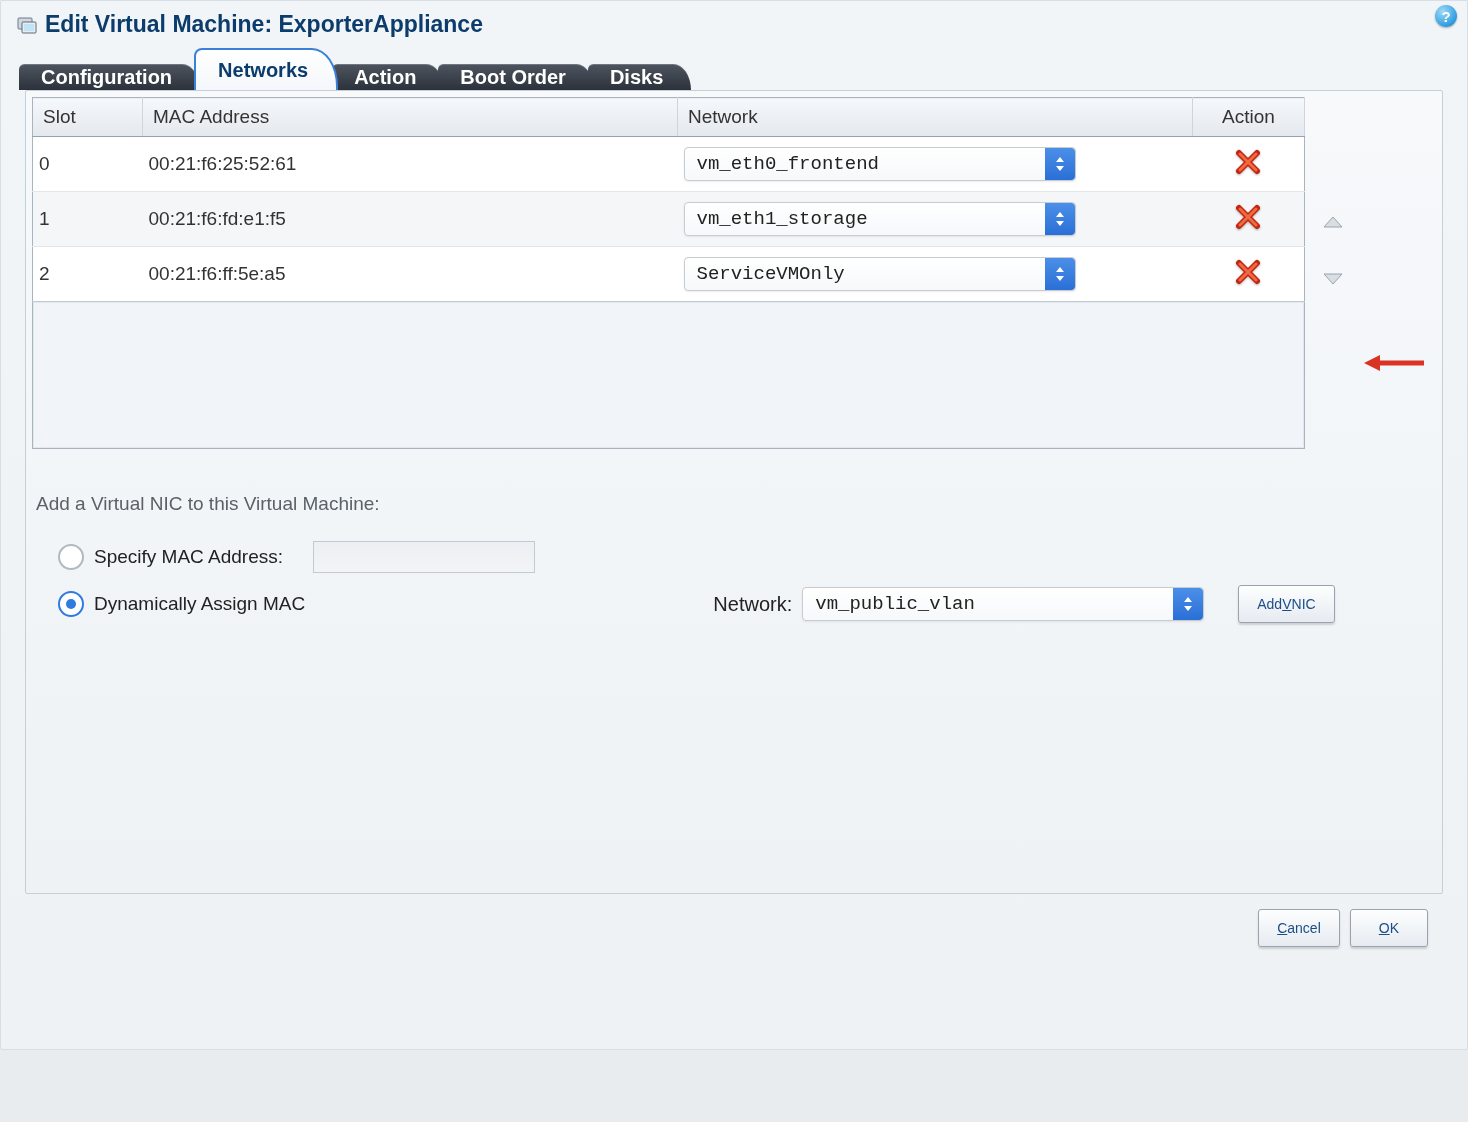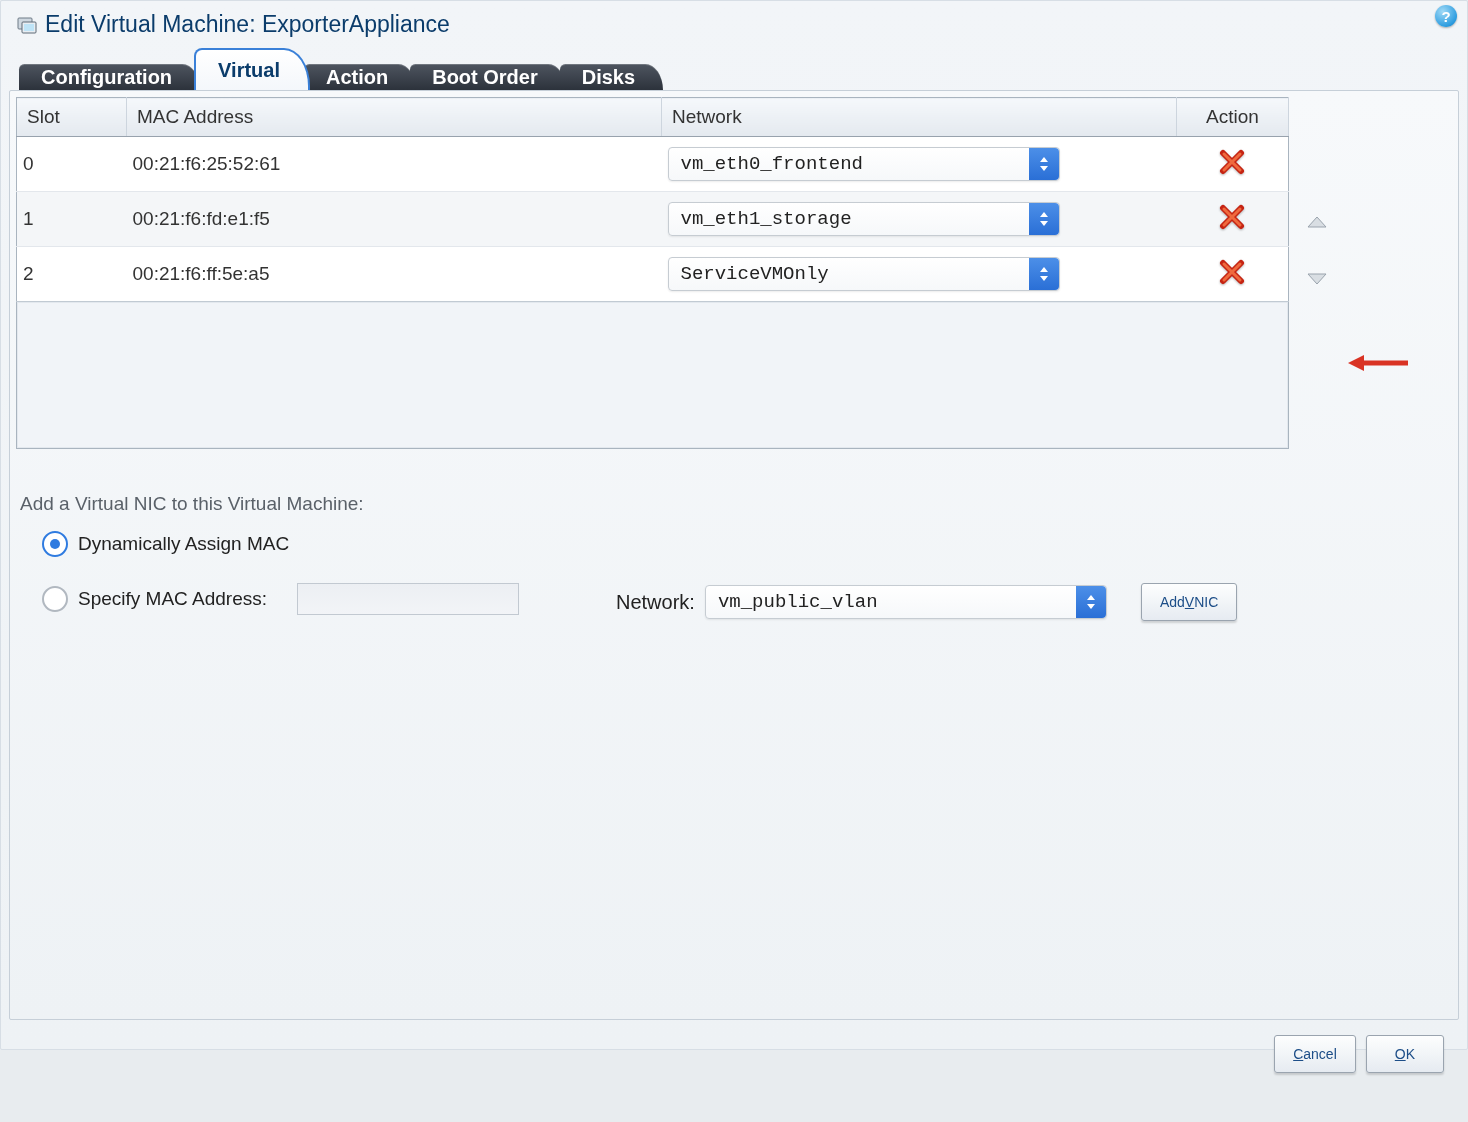--- a/index.html
+++ b/index.html
@@ -28,21 +28,21 @@
     display: flex;
     align-items: center;
     padding: 4px 8px 10px 8px;
   }
   .vm-icon {
     width: 20px; height: 20px; margin-right: 8px;
     display: inline-flex; align-items: center; justify-content: center;
   }
   .title-text {
     font-size: 23px;
-    font-weight: normal;
+    font-weight: bold;
     color: #0b3c6b;
   }
   .help-icon {
     position: absolute;
     top: 4px; right: 10px;
     width: 22px; height: 22px;
     border-radius: 50%;
     background: radial-gradient(circle at 35% 30%, #9fd9f6, #2e9de0 70%, #0f6fae);
     color: #fff;
     font-weight: bold;
@@ -76,26 +76,26 @@
   .tab.active {
     color: #0b3c6b;
     background: linear-gradient(#ffffff, #f4f7fb);
     border: 2px solid #3a80d8;
     border-bottom: none;
     z-index: 5;
     height: 40px;
   }
   
   .panel {
-    margin: 0 0;
+    margin: 0 16px;
     background: linear-gradient(#f7f9fb, #eef2f5);
     border: 1px solid #c6cfd8;
     border-radius: 2px;
     padding: 6px 20px 20px 6px;
-    height: 930px;
+    height: 804px;
     box-sizing: border-box;
     position: relative;
   }
   .table-wrap {
     display: flex;
     align-items: flex-start;
     gap: 14px;
     margin-bottom: 36px;
   }
   table.nic {
@@ -210,20 +210,21 @@
     background: linear-gradient(#eceff3, #f2f4f7);
     border: 1px solid #c2c9d1;
   }
 
   .net-row {
     display: flex;
     align-items: center;
     gap: 10px;
     margin-left: 596px;
     margin-top: -50px;
+    justify-content: center;
   }
   .net-label { font-size: 20px; color: #222; }
 
   .btn {
     height: 36px;
     padding: 0 18px;
     font-size: 14px;
     color: #1d4e88;
     background: linear-gradient(#fdfefe, #e6ebf1);
     border: 1px solid #9aa4af;
@@ -258,21 +259,21 @@
         <rect x="5" y="7" width="14" height="11" rx="1" fill="#e8edf2" stroke="#5e6a76"></rect>
         <rect x="7" y="9" width="10" height="7" fill="#bfe4f7"></rect>
       </svg>
     </span>
     <span class="title-text">Edit Virtual Machine: ExporterAppliance</span>
     <span class="help-icon">?</span>
   </div>
 
   <div class="tabs">
     <div class="tab">Configuration</div>
-    <div class="tab active">Virtual</div>
+    <div class="tab active">Networks</div>
     <div class="tab">Action</div>
     <div class="tab">Boot Order</div>
     <div class="tab">Disks</div>
   </div>
 
   <div class="panel">
 
     <div class="table-wrap">
       <table class="nic">
         <colgroup>
@@ -384,30 +385,30 @@
     <span class="red-arrow">
       <svg width="64" height="24">
         <line x1="62" y1="12" x2="14" y2="12" stroke="#d93324" stroke-width="5"></line>
         <polygon points="2,12 18,4 18,20" fill="#d93324"></polygon>
       </svg>
     </span>
 
     <div class="form-area">
       <div class="form-heading">Add a Virtual NIC to this Virtual Machine:</div>
 
-      <div class="radio-row">
-        <span class="radio checked"></span>
-        <span>Dynamically Assign MAC</span>
-      </div>
-
       <div class="radio-row" style="margin-top:26px">
         <span class="radio"></span>
         <span>Specify MAC Address:</span>
         <span style="width:10px"></span>
         <span class="mac-input"></span>
+      </div>
+
+      <div class="radio-row">
+        <span class="radio checked"></span>
+        <span>Dynamically Assign MAC</span>
       </div>
 
       <div class="net-row">
         <span class="net-label">Network:</span>
         <div class="net-select" style="width:400px">
           <span class="value">vm_public_vlan</span>
           <span class="chev">
             <svg width="12" height="18">
                 <polygon points="6,2 10,7 2,7" fill="#fff"></polygon>
                 <polygon points="2,11 10,11 6,16" fill="#fff"></polygon>

